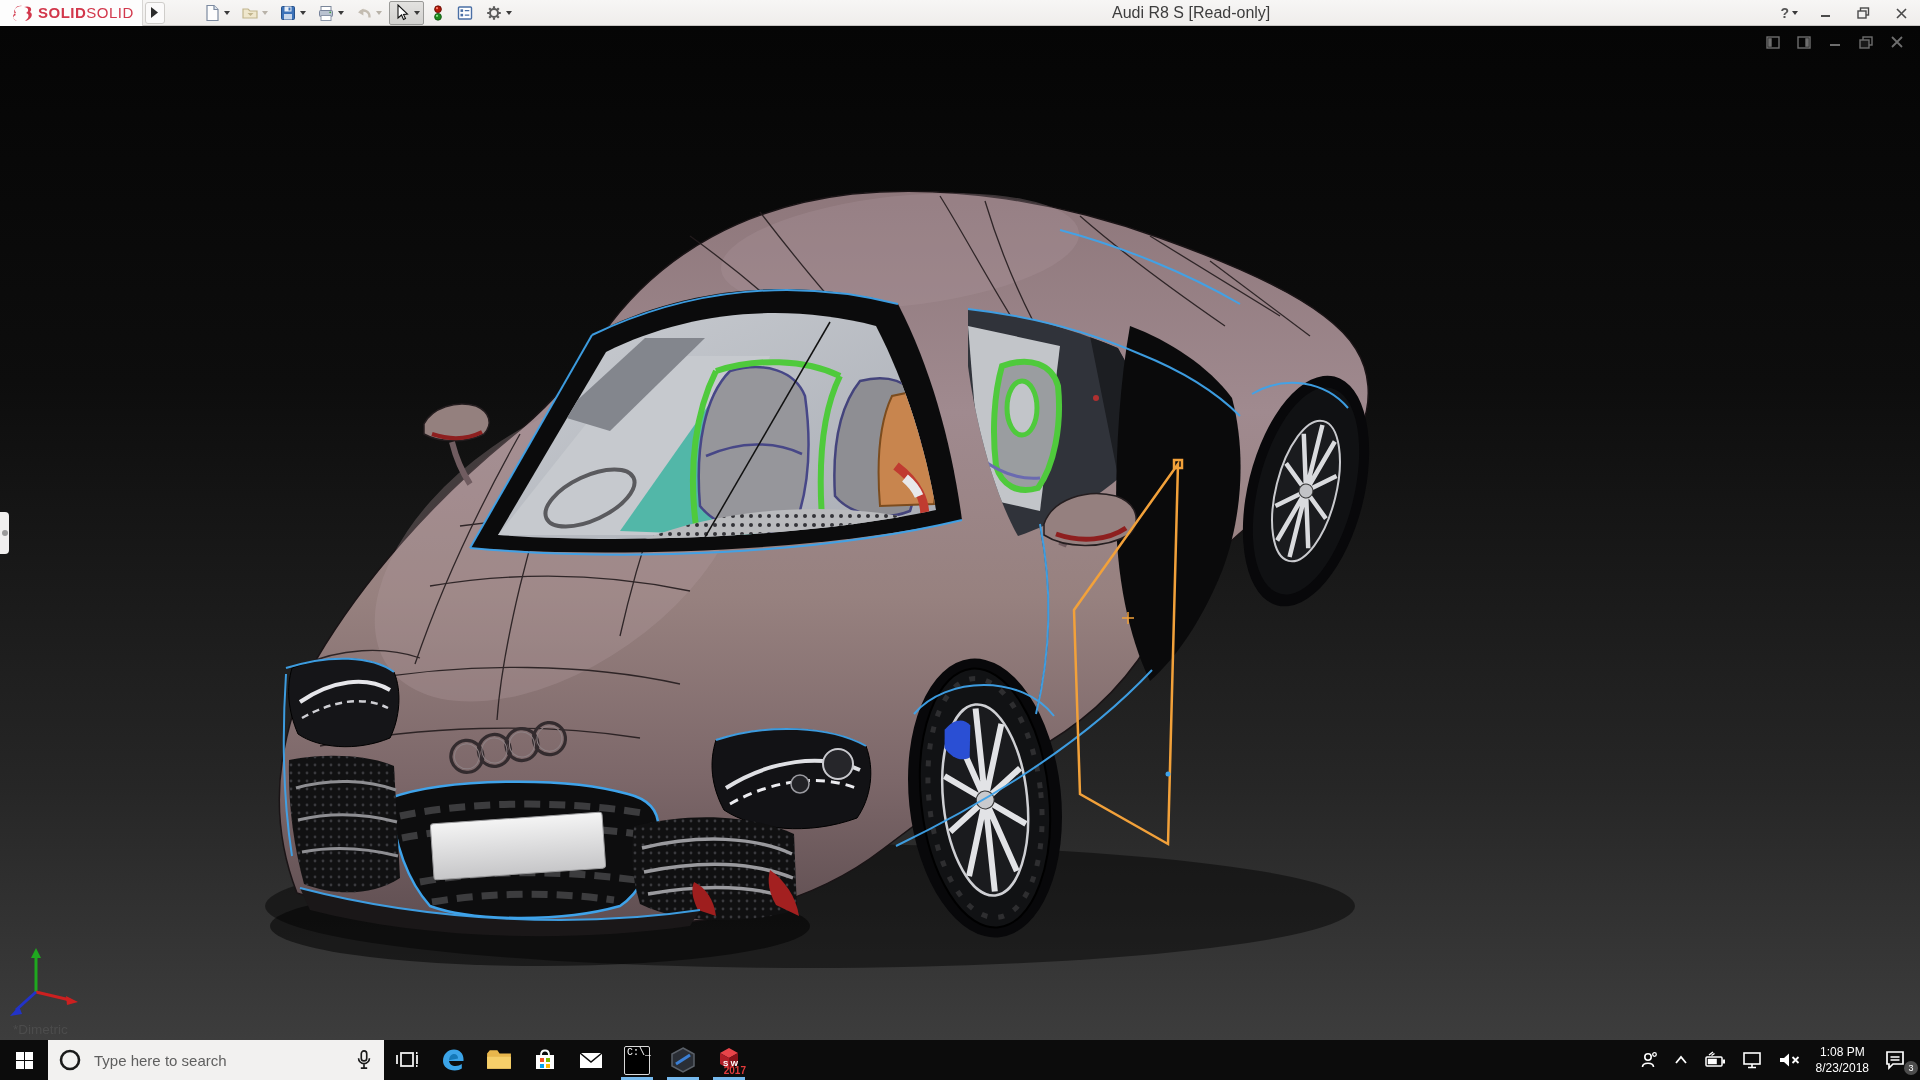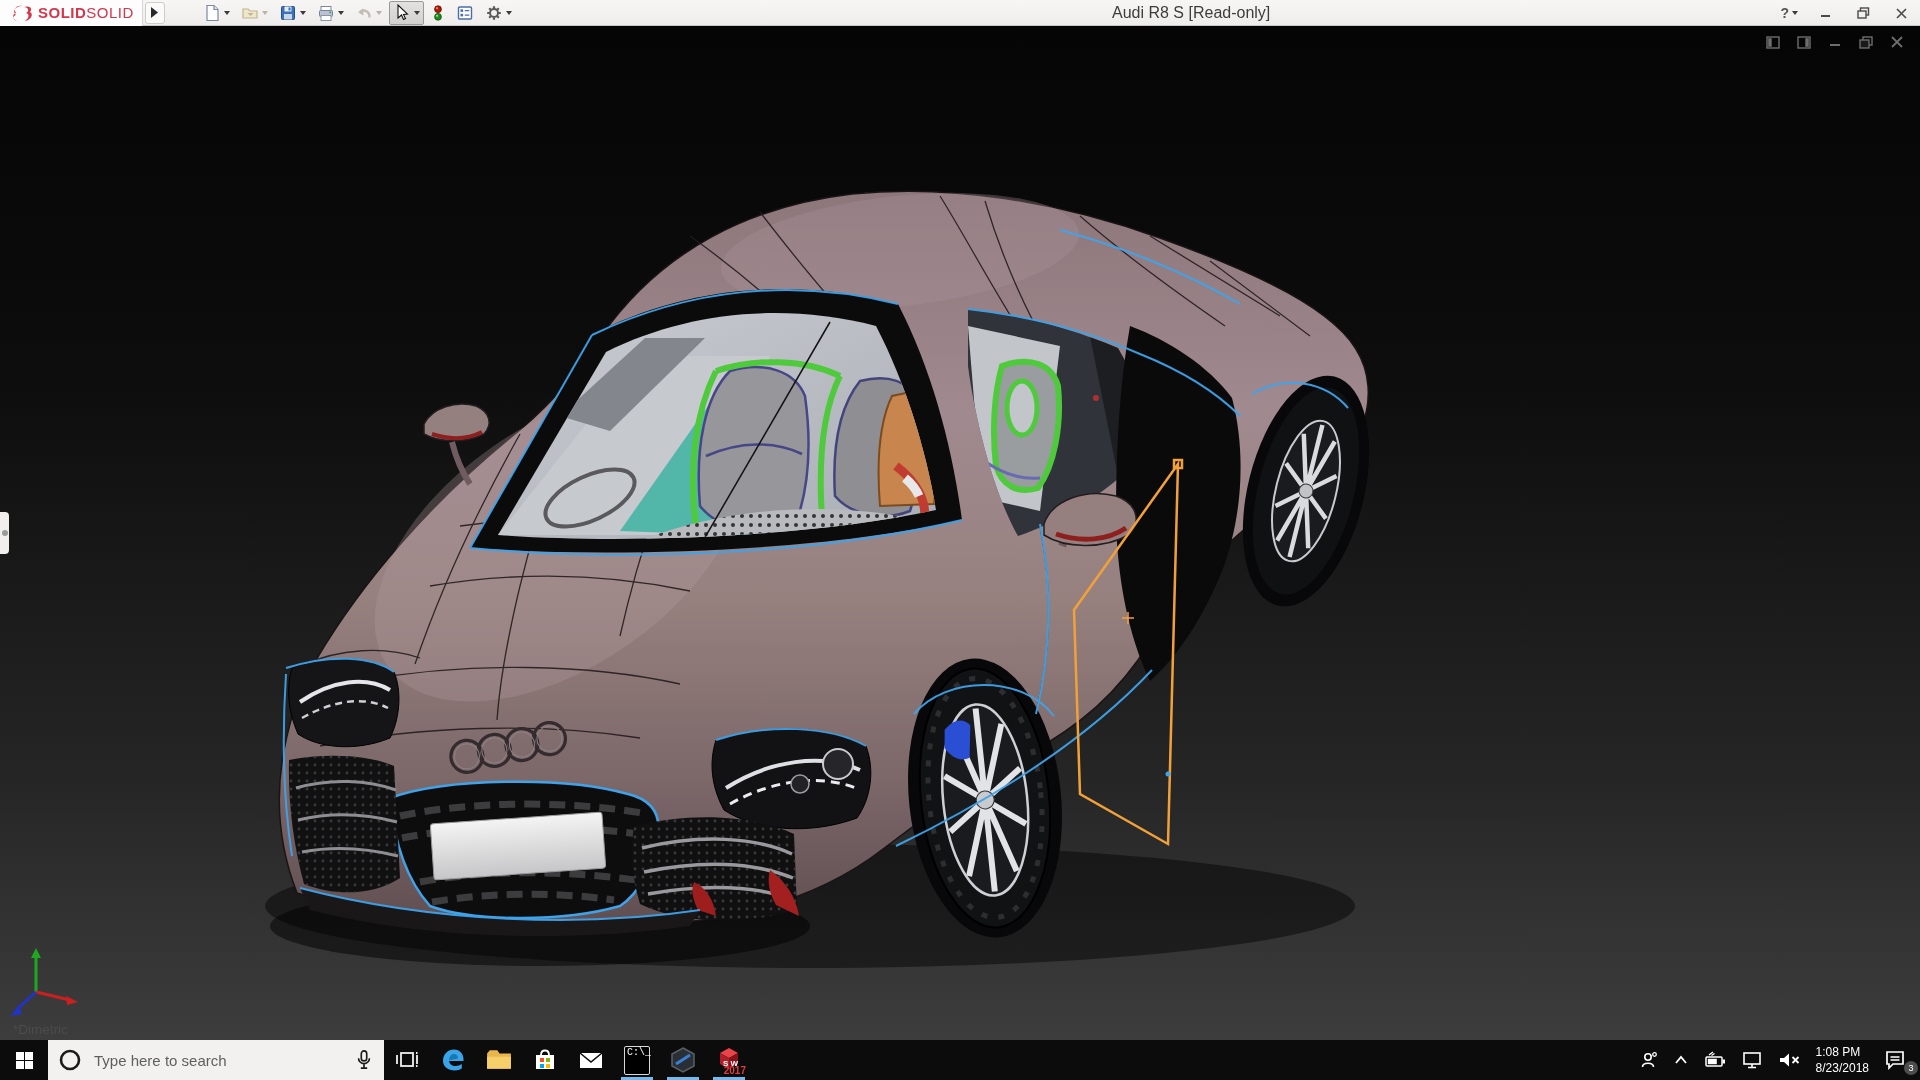--- a/index.html
+++ b/index.html
@@ -48,21 +48,21 @@
   .tb-search input::placeholder{color:#5f5f5f;opacity:1;}
   .tb-app{width:46px;display:flex;align-items:center;justify-content:center;position:relative;}
   .tb-app .runbar{position:absolute;bottom:0;left:7px;right:7px;height:3px;background:#76b9ed;}
   .cmd-box{width:26px;height:29px;background:#000;border:1.5px solid #d9d9d9;border-radius:2px;
     font-family:"Liberation Mono",monospace;font-size:10px;color:#fff;padding:1px 2px;line-height:1;}
   .sw-ico{position:relative;width:30px;height:30px;}
   .sw-ico .yr{position:absolute;right:-2px;bottom:-1px;font-size:10px;font-weight:bold;color:#e23b3b;}
   .tb-spacer{flex:1;}
   .tray{display:flex;align-items:center;}
   .tray-btn{height:40px;display:flex;align-items:center;justify-content:center;padding:0 7px;position:relative;}
-  .clock{text-align:left;font-size:12px;color:#fff;line-height:1.35;padding:0 8px;}
+  .clock{text-align:center;font-size:12px;color:#fff;line-height:1.35;padding:0 8px;}
   .badge{position:absolute;right:2px;bottom:5px;width:14px;height:14px;border-radius:50%;background:#4d4d4d;
     color:#fff;font-size:9px;display:flex;align-items:center;justify-content:center;}
 </style>
 </head>
 <body>
 
 <div class="screen">
 
   <div class="titlebar">
     <div class="brand">

